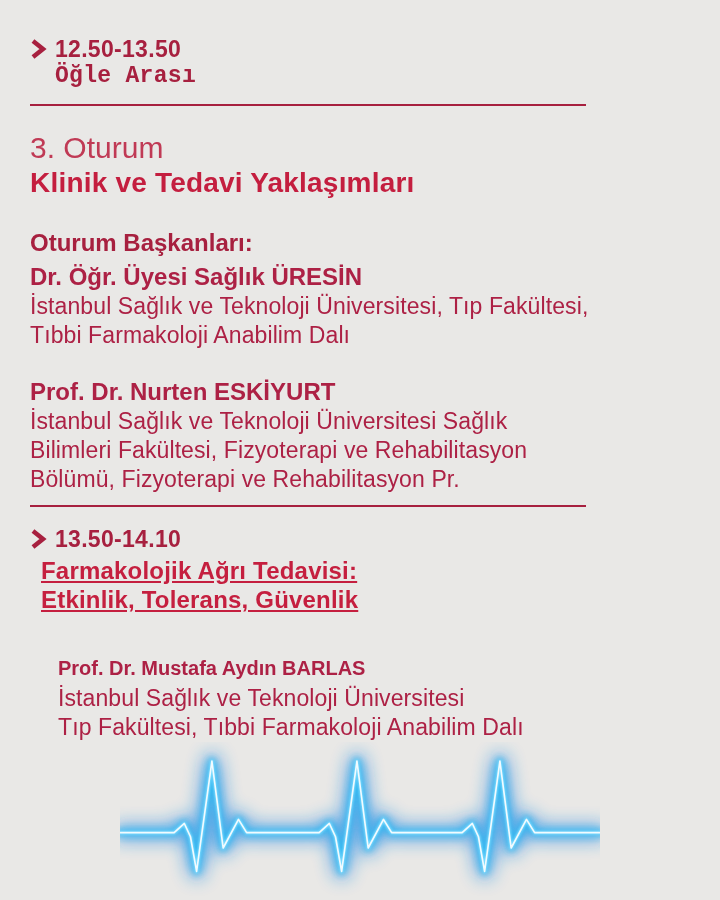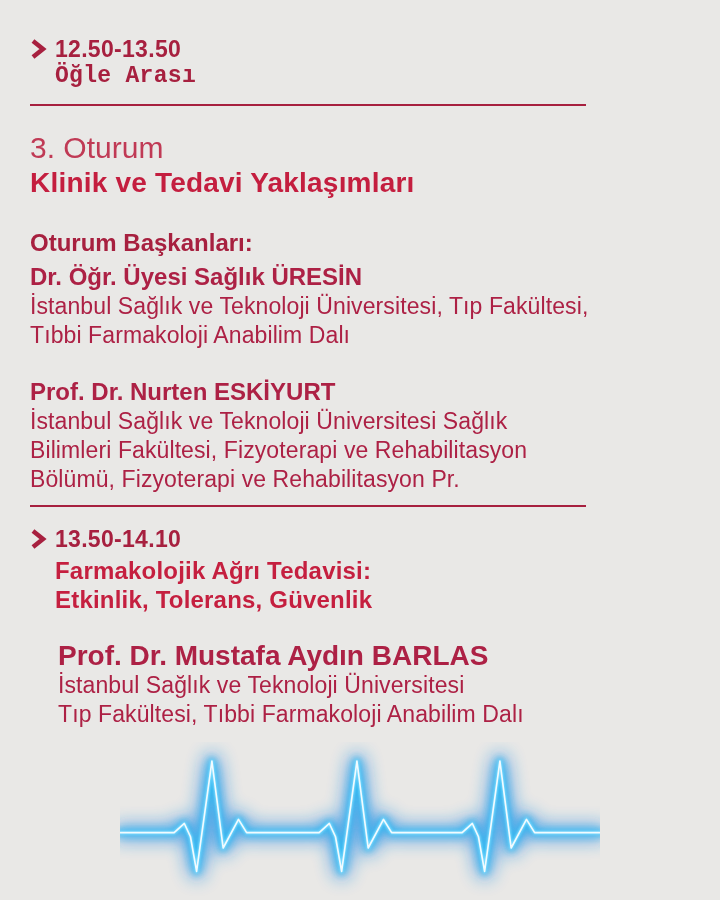--- a/index.html
+++ b/index.html
@@ -87,32 +87,33 @@
     color: #AD2145;
     letter-spacing: 0.1px;
   }
   .divider2 {
     height: 0;
     border-top: 2px solid #A7203F;
     margin: 11px 4px 0 0;
   }
   .talk-row { margin-top: 19px; }
   .talk-title {
-    margin-left: 25px;
+    margin-left: 11px;
     font-size: 24px;
     font-weight: 700;
     line-height: 29px;
     color: #C51F3F;
     margin-top: 4px;
     letter-spacing: 0.2px;
+    text-decoration: underline;
   }
   .speaker-block { margin-left: 28px; }
   .speaker-name {
-    margin-top: 26px;
-    font-size: 28px;
+    margin-top: 39px;
+    font-size: 20px;
     font-weight: 700;
     line-height: 31px;
     color: #AD2145;
   }
   .speaker-affil {
     font-size: 23px;
     font-weight: 400;
     line-height: 29px;
     color: #AD2145;
     letter-spacing: 0.1px;

